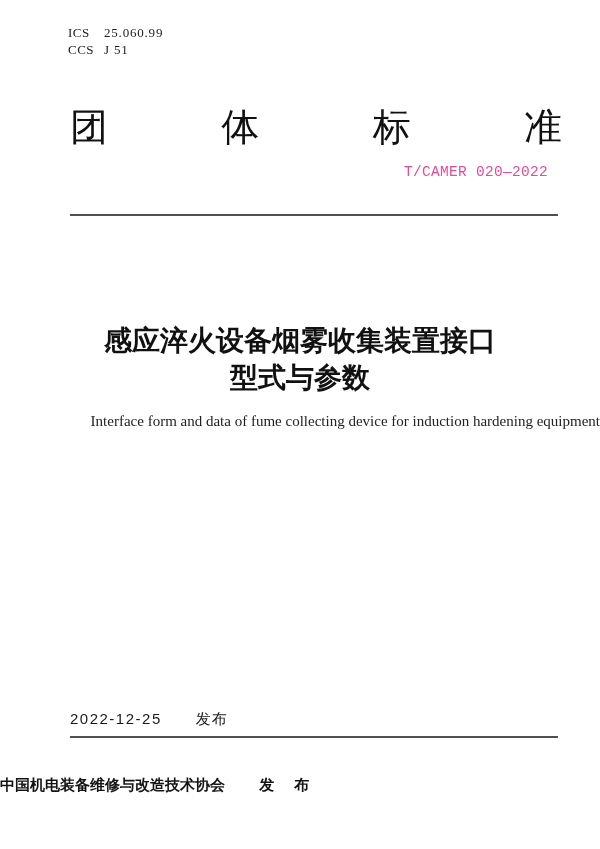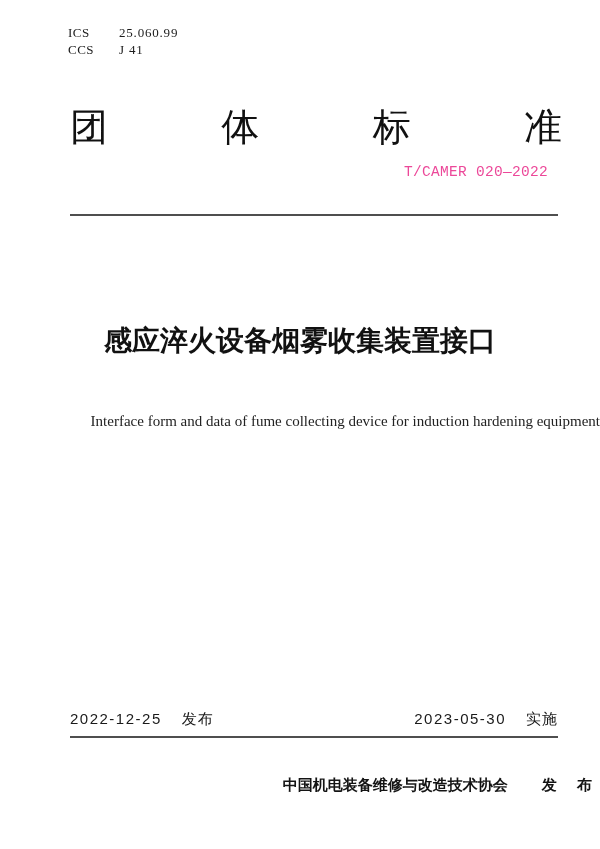--- a/index.html
+++ b/index.html
@@ -18,21 +18,21 @@
   
   .ics-block {
     position: absolute;
     left: 68px;
     top: 24px;
     font-family: "Liberation Serif", serif;
     font-size: 13px;
     line-height: 17px;
     color: #1c1c1c;
   }
-  .code-line { display: flex; gap: 15px; }
+  .code-line { display: flex; }
   .code-line .code-label { width: 36px; letter-spacing: 0.5px; }
   .code-line .code-value { letter-spacing: 0.8px; text-align: center; }
 
   
   .standard-type-row {
     position: absolute;
     left: 70px;
     top: 104px;
     width: 492px;
     display: flex;
@@ -95,39 +95,39 @@
     left: 70px;
     top: 709px;
     width: 488px;
     display: flex;
     justify-content: space-between;
     font-size: 15px;
     line-height: 19px;
     color: #1a1a1a;
     white-space: nowrap;
   }
-  .date-item { display: flex; align-items: flex-start; }
+  .date-item { display: flex; align-items: flex-start; gap: 14px; }
   .date-value { letter-spacing: 1.5px; }
   .date-label { margin-left: 20px; letter-spacing: 1px; }
 
   .bottom-rule {
     position: absolute;
     left: 70px;
     top: 736px;
     width: 488px;
     height: 2px;
   }
 
   
   .publisher-row {
     position: absolute;
     left: 0;
     top: 775px;
     width: 600px;
-    text-align: right;
+    text-align: left;
     font-size: 15px;
     line-height: 19px;
     font-weight: 600;
     color: #141414;
     white-space: nowrap;
   }
   .publish-action {
     margin-left: 30px;
     letter-spacing: 8px;
   }
@@ -137,49 +137,46 @@
 
 <div class="page">
 
   <div class="ics-block">
     <div class="code-line">
       <span class="code-label">ICS</span>
       <span class="code-value">25.060.99</span>
     </div>
     <div class="code-line">
       <span class="code-label">CCS</span>
-      <span class="code-value">J 41</span>
+      <span class="code-value">J 51</span>
     </div>
   </div>
 
   <div class="standard-type-row">
     <span>团</span>
     <span>体</span>
     <span>标</span>
     <span>准</span>
   </div>
 
   <div class="standard-code">T/CAMER 020—2022</div>
 
   <div class="top-rule" style="background: rgb(79, 79, 79);"></div>
 
   <div class="doc-title">
     <div>感应淬火设备烟雾收集装置接口</div>
+    <div>型式与参数</div>
   </div>
 
   <div class="doc-title-en">Interface form and data of fume collecting device for induction hardening equipment</div>
 
   <div class="date-row">
     <div class="date-item">
       <span class="date-value">2022-12-25</span>
       <span class="date-label">发布</span>
-    </div>
-    <div class="date-item">
-      <span class="date-value">2023-05-30</span>
-      <span class="date-label">实施</span>
     </div>
   </div>
 
   <div class="bottom-rule" style="background: rgb(79, 79, 79);"></div>
 
   <div class="publisher-row">
     <span>中国机电装备维修与改造技术协会</span>
     <span class="publish-action">发 布</span>
   </div>
 

